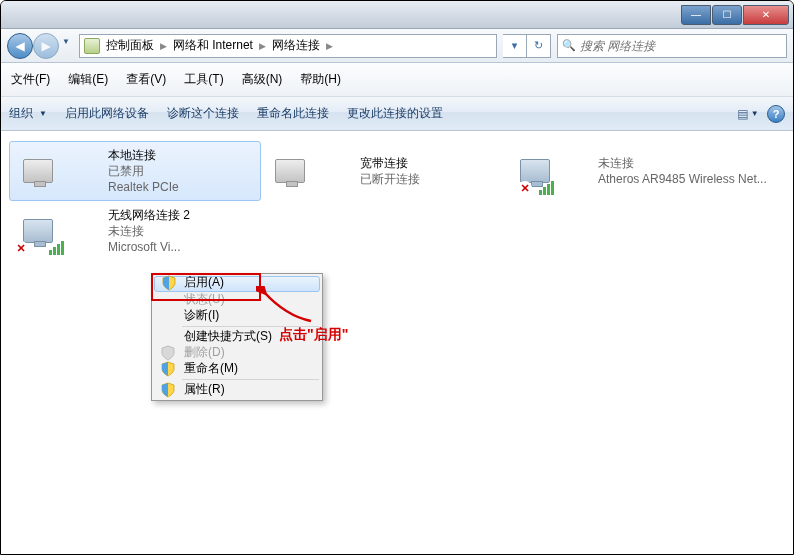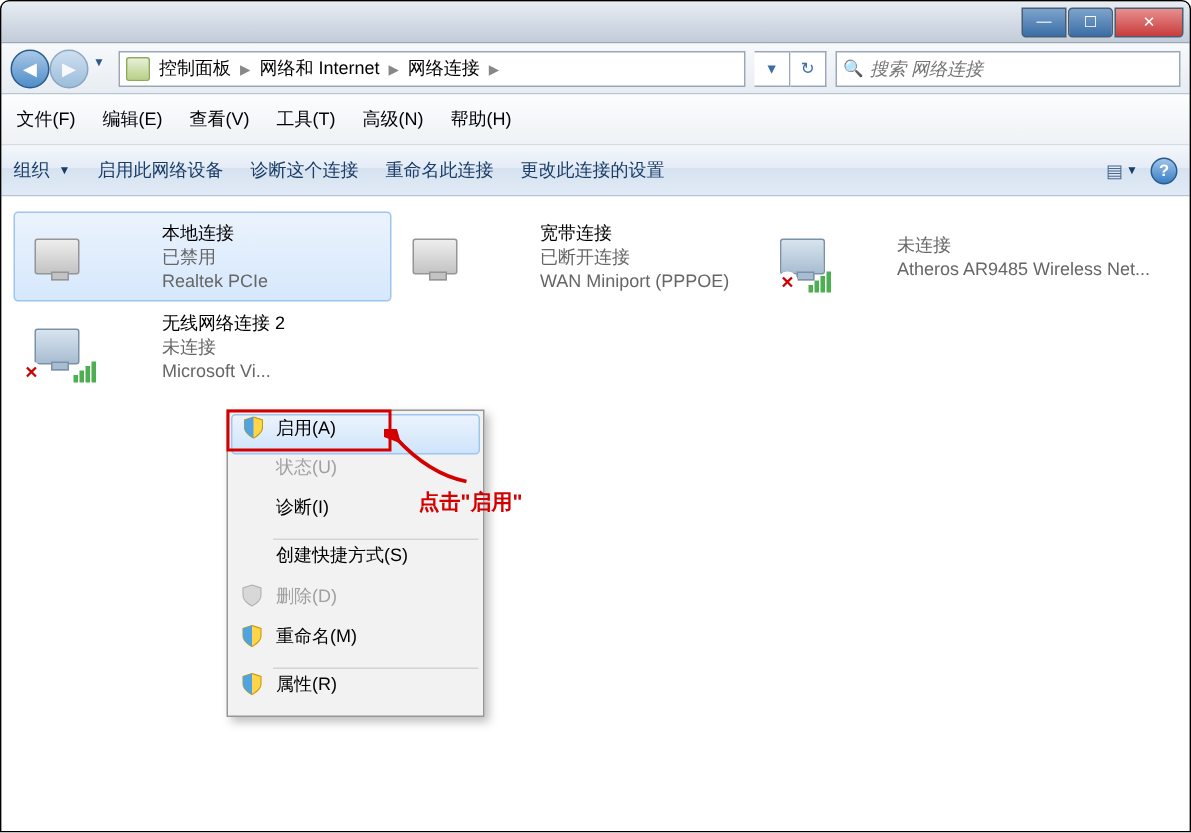--- a/index.html
+++ b/index.html
@@ -56,21 +56,21 @@
     .overlay-bars { position:absolute; bottom:-2px; right:-4px; display:flex; align-items:flex-end; gap:1px; }
     .overlay-bars span { width:3px; background:#4caf50; }
     .overlay-bars span:nth-child(1){height:5px;} .overlay-bars span:nth-child(2){height:8px;} .overlay-bars span:nth-child(3){height:11px;} .overlay-bars span:nth-child(4){height:14px;}
     .conn-info { display:flex; flex-direction:column; font-size:12px; line-height:1.35;margin-left:40px; }
     .conn-name { color:#000; }
     .conn-status { color:#666; }
     .conn-device { color:#666; white-space:nowrap; overflow:hidden; text-overflow:ellipsis; max-width:180px; }
     
     
     .context-menu { position:absolute; top: 142px; left: 150px; width: 172px; background:#f2f2f2; border:1px solid #979797; box-shadow: 3px 3px 6px rgba(0,0,0,0.25); padding:2px; z-index:10; }
-    .ctx-item { height:27px; display:flex; align-items:flex-start; padding:0 8px 0 30px; font-size:12px; color:#000; position:relative; }
+    .ctx-item { height:16px; display:flex; align-items:flex-end; padding:0 8px 0 30px; font-size:12px; color:#000; position:relative; }
     .ctx-item.highlighted { background: linear-gradient(to bottom,#ebf3fd,#cfe4fb); border:1px solid #9cc5ef; border-radius:3px; padding-left:29px; }
     .ctx-item.disabled { color:#a0a0a0; }
     .ctx-shield { position:absolute; left:6px; width:16px; height:16px; }
     .ctx-sep { height:1px; background:#d4d4d4; margin:2px 1px 2px 28px; }
     
     .shield-svg { width:16px; height:16px; }
     
     
     .hl-box { position:absolute; top:142px; left:150px; width:110px; height:28px; border:2px solid #d40000; z-index:11; pointer-events:none; }
     
@@ -160,21 +160,20 @@
         </div>
       </div>
 
       <div class="conn-item">
         <div class="conn-icon">
           <div class="monitor gray"></div>
         </div>
         <div class="conn-info">
           <span class="conn-name">宽带连接</span>
           <span class="conn-status">已断开连接</span>
-          <span class="conn-device">WAN Miniport (PPPOE)</span>
         </div>
       </div>
 
       <div class="conn-item">
         <div class="conn-icon">
           <div class="monitor"></div>
           <div class="overlay-x">✕</div>
           <div class="overlay-bars">
               <span></span>
               <span></span>

